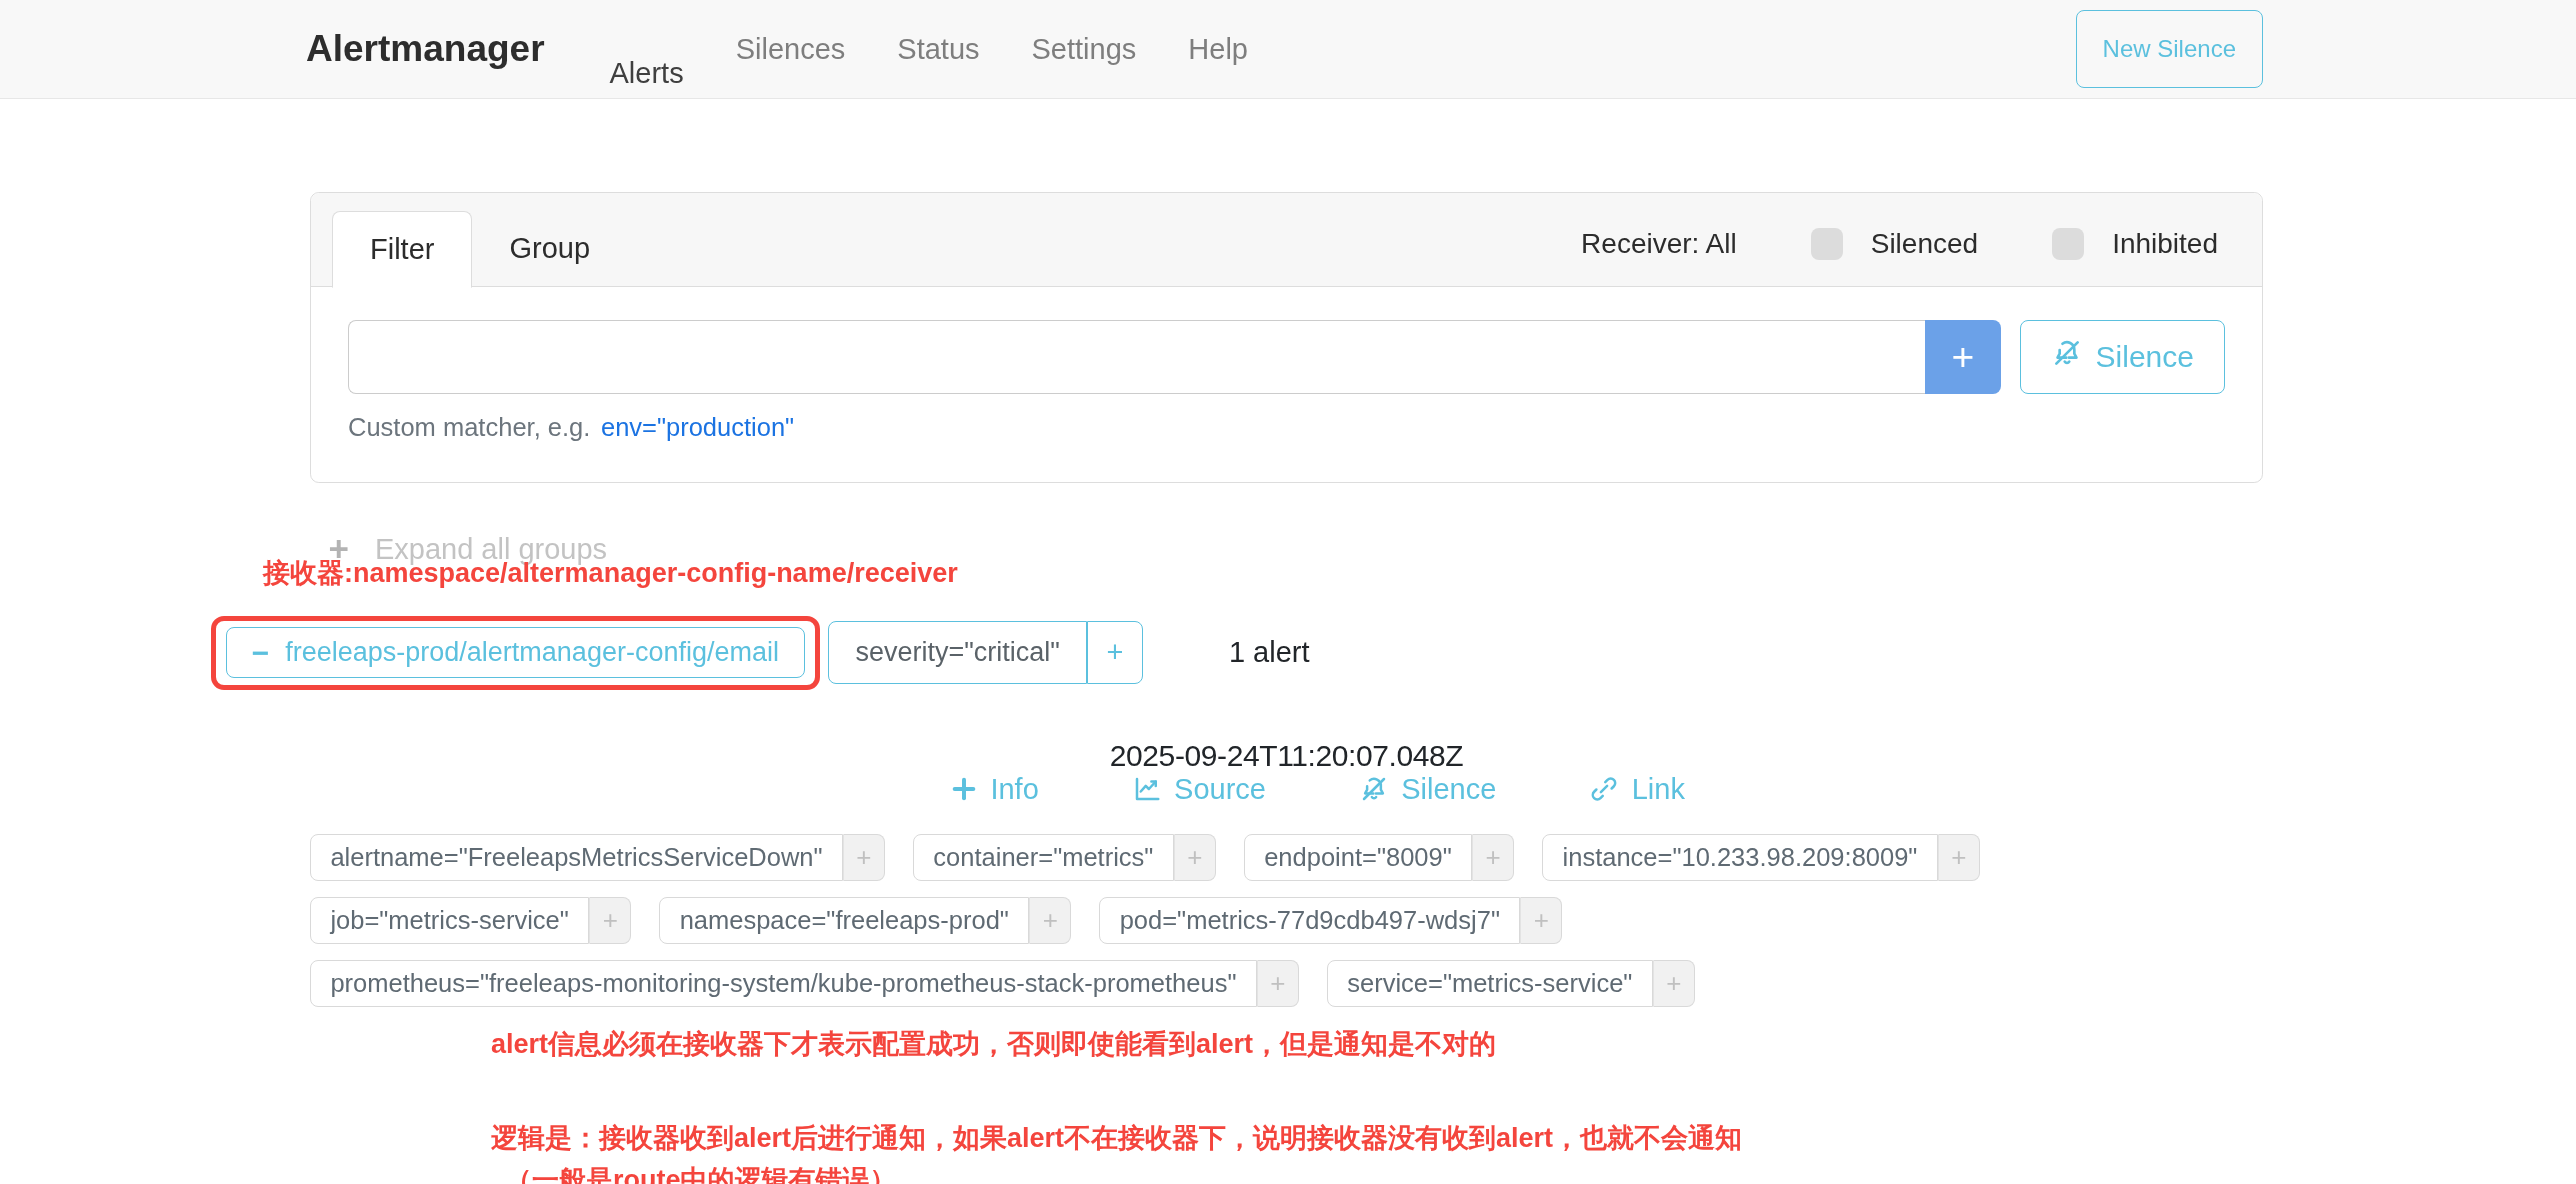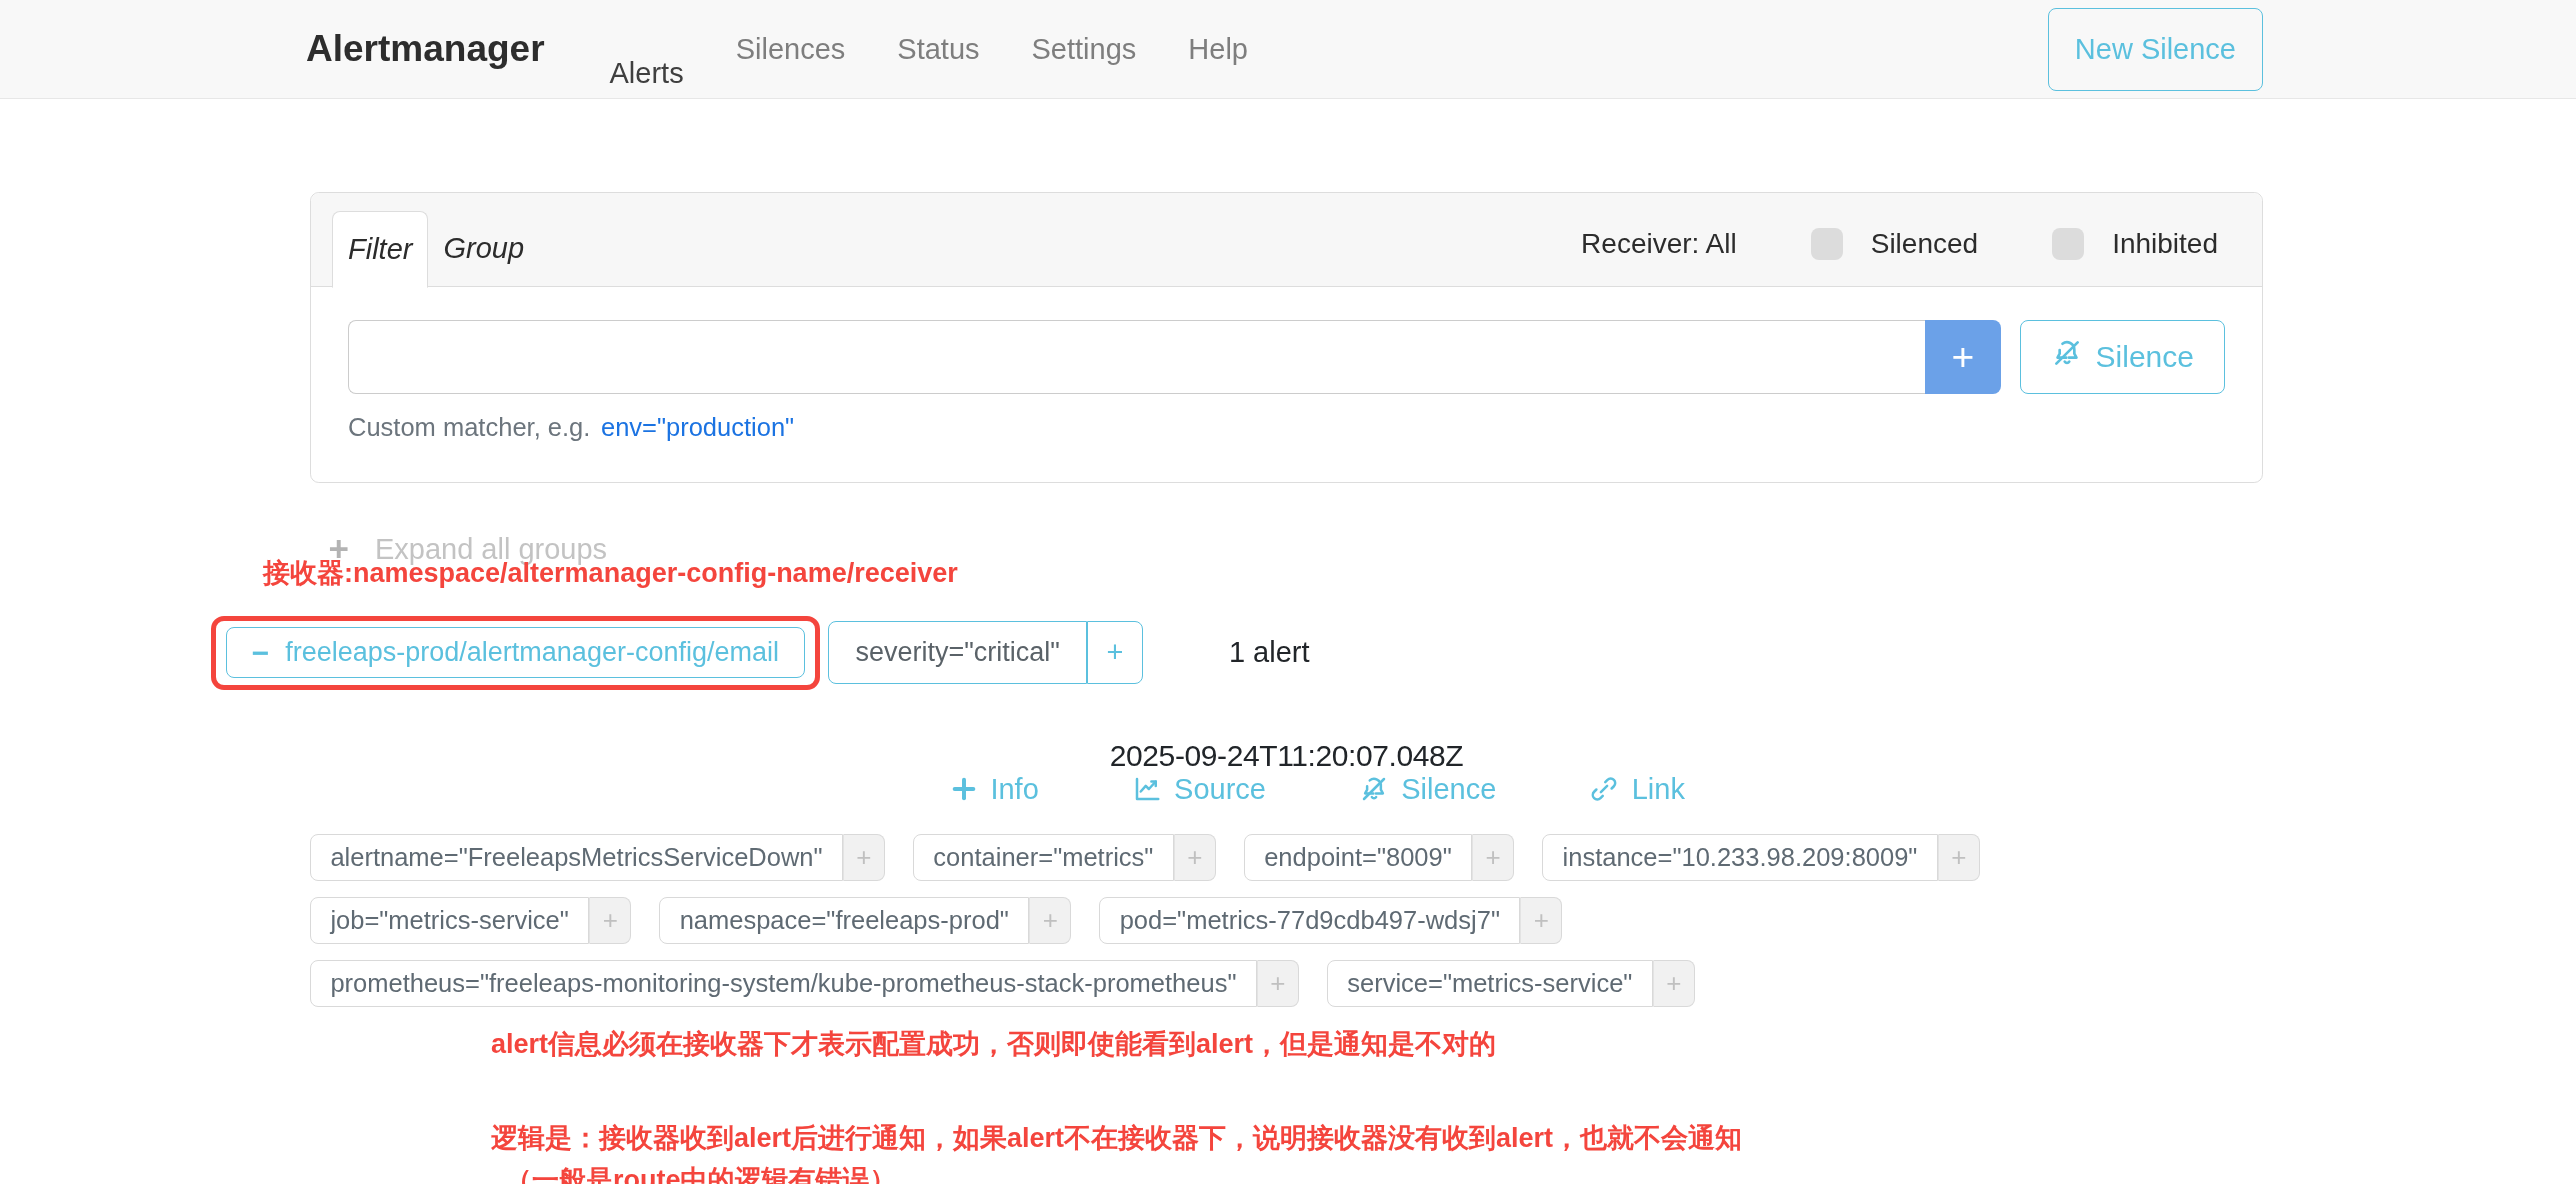--- a/index.html
+++ b/index.html
@@ -11,29 +11,29 @@
     font-family:"Liberation Sans", sans-serif;color:var(--dark);}
   
   .navbar{height:99px;background:#f8f8f8;border-bottom:1.8px solid #e7e7e7;
     display:flex;align-items:center;justify-content:space-between;padding:0 313px 0 306px;}
   .nav-left{display:flex;align-items:center;}
   .brand{font-size:37px;font-weight:600;color:#2d2d2d;margin-right:39px;}
   .nav-items{display:flex;align-items:center;}
   .nav-item{font-size:29px;color:#7e7e7e;padding:0 26px;cursor:pointer;}
   .nav-item.active{color:#3f3f3f;margin-top:48px;}
   .btn-outline{border:1.8px solid var(--accent);color:var(--accent);background:transparent;
-    border-radius:8px;font-size:29px;padding:24px 26px;cursor:pointer;
+    border-radius:8px;font-size:24px;padding:24px 26px;cursor:pointer;
     font-family:"Liberation Sans",sans-serif;display:inline-flex;align-items:center;gap:12.3px;}
   
   .container{width:1953px;margin:0 0 0 310px;}
   .card{margin-top:93px;border:1.8px solid #ddd;border-radius:8.8px;background:#fff;}
   .card-header{background:#f7f7f7;border-bottom:1.8px solid #ddd;border-radius:8.8px 8.8px 0 0;
     display:flex;justify-content:space-between;align-items:flex-end;padding:17.6px 44px 0 21px;}
   .tabs{display:flex;align-items:flex-end;}
-  .tab{font-size:29px;color:#2c2c2c;padding:21px 15px;cursor:pointer;font-style:italic;}
+  .tab{font-size:29px;color:#2c2c2c;padding:21px 37px;cursor:pointer;}
   .tab.active{background:#fff;border:1.8px solid #ddd;border-bottom:1.8px solid #fff;
     border-radius:8px 8px 0 0;margin-bottom:-1.8px;}
   .header-right{display:flex;align-items:center;gap:74px;padding-bottom:26px;}
   .receiver-filter{font-size:28px;color:#2c2c2c;cursor:pointer;}
   .toggle{display:flex;align-items:center;cursor:pointer;}
   .checkbox{width:32px;height:32px;border-radius:8px;background:#dcdcdc;margin-right:28px;}
   .toggle-label{font-size:28px;color:#2c2c2c;}
   .card-body{padding:33px 37px 40px 37px;}
   .input-row{display:flex;align-items:stretch;}
   .matcher-input{flex:1;height:74px;border:1.8px solid #ccc;border-right:none;

